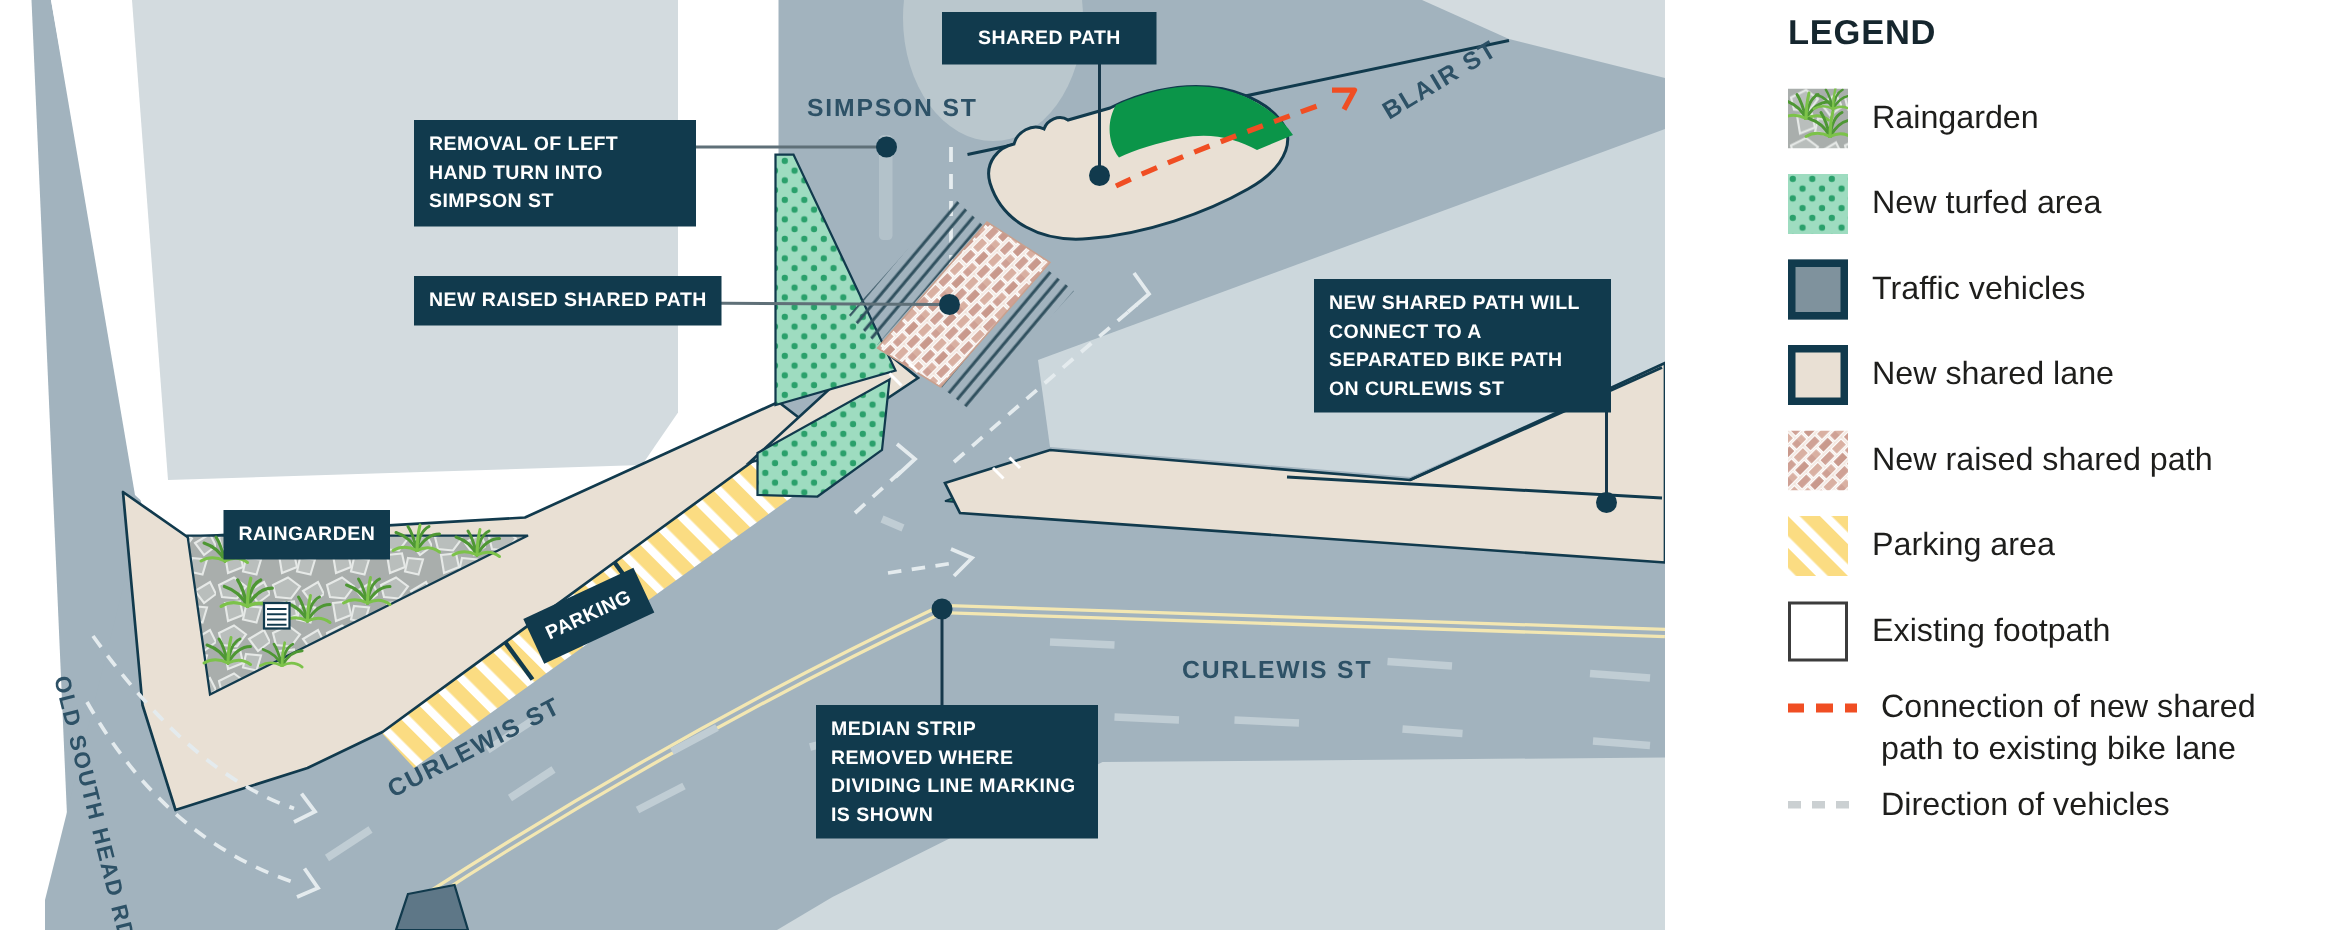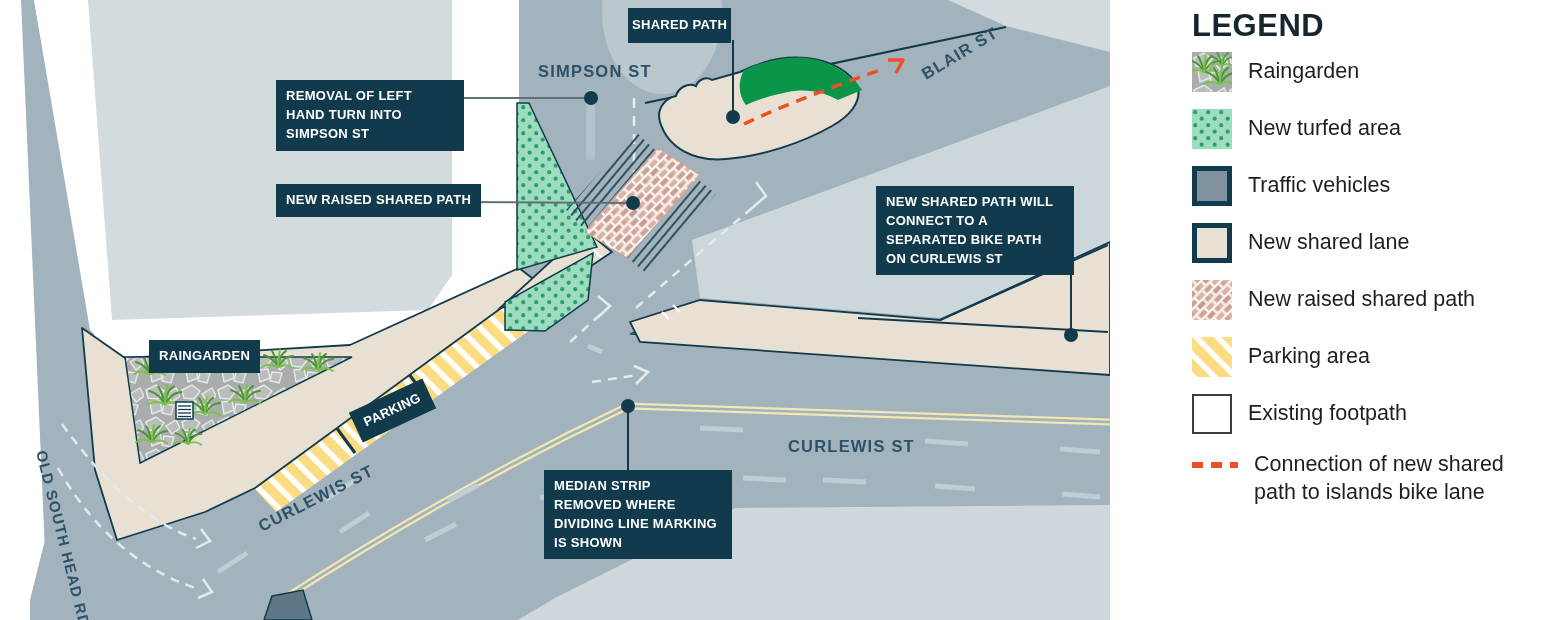--- a/index.html
+++ b/index.html
@@ -18,22 +18,22 @@
     font-weight:bold;font-size:13px;line-height:1.45;letter-spacing:.3px;
     padding:7px 10px;text-transform:uppercase;
     z-index:3;
   }
   .note.center{text-align:center;white-space:nowrap;}
   .note.rot{transform:rotate(-25deg);}
 
   
   #legend{position:absolute;left:1192px;top:8px;width:356px;}
   .lg-title{
-    font-size:31px;font-weight:bold;color:#15262e;letter-spacing:.5px;
-    margin:0 0 8px 0;
+    font-size:23px;font-weight:bold;color:#15262e;letter-spacing:.5px;
+    margin:0 0 24px 0;
   }
   .lg-row{display:flex;align-items:center;gap:16px;margin-bottom:17px;}
   .lg-row .sw{width:40px;height:40px;flex:0 0 40px;box-sizing:border-box;}
   .lg-row .sw svg{display:block;}
   .lg-label{font-size:21.5px;color:#1e1e1c;line-height:1.28;}
   .sw-island{background:#7f929d;border:5px solid #113a4d;}
   .sw-bike{background:#0b9549;}
   .sw-shared{background:#e9e0d4;border:5px solid #113a4d;}
   .sw-footpath{background:#ffffff;border:2px solid #3c3c3c;}
   .lg-row.lineRow{align-items:flex-start;margin-bottom:10px;}
@@ -226,21 +226,21 @@
 
     <g font-weight="bold" fill="#2d5166" font-size="16.5" letter-spacing="1.2">
       <text x="538" y="77">SIMPSON ST</text>
       <text transform="translate(926,80) rotate(-31)">BLAIR ST</text>
       <text x="788" y="452">CURLEWIS ST</text>
       <text transform="translate(262,532) rotate(-27)">CURLEWIS ST</text>
       <text transform="translate(36,452) rotate(76)" font-size="15">OLD SOUTH HEAD RD</text>
     </g>
   </svg>
 
-  <div class="note center" style="left:628px;top:8px;padding:8px 4px;">SHARED PATH</div>
+  <div class="note center" style="left:628px;top:8px;padding:8px 24px;">SHARED PATH</div>
   <div class="note" style="left:276px;top:80px;width:168px;">REMOVAL OF LEFT HAND TURN INTO SIMPSON ST</div>
   <div class="note center" style="left:276px;top:184px;">NEW RAISED SHARED PATH</div>
   <div class="note" style="left:876px;top:186px;width:178px;">NEW SHARED PATH WILL CONNECT TO A SEPARATED BIKE PATH ON CURLEWIS ST</div>
   <div class="note center" style="left:149px;top:340px;">RAINGARDEN</div>
   <div class="note center rot" style="left:352px;top:394px;">PARKING</div>
   <div class="note" style="left:526px;top:470px;width:168px;margin-left:18px;">MEDIAN STRIP REMOVED WHERE DIVIDING LINE MARKING IS SHOWN</div>
 </div>
 
 <div id="legend">
   <div class="lg-title">LEGEND</div>
@@ -295,16 +295,20 @@
     <span class="lg-label">Parking area</span>
   </div>
 
   <div class="lg-row">
     <span class="sw sw-footpath"></span>
     <span class="lg-label">Existing footpath</span>
   </div>
 
   <div class="lg-row lineRow">
     <span class="swline sw-connection"></span>
-    <span class="lg-label">Connection of new shared path to islands bike lane</span>
-  </div>
-
+    <span class="lg-label">Connection of new shared path to existing bike lane</span>
+  </div>
+
+  <div class="lg-row lineRow">
+    <span class="swline sw-direction"></span>
+    <span class="lg-label">Direction of vehicles</span>
+  </div>
 </div>
 
 </body></html>

